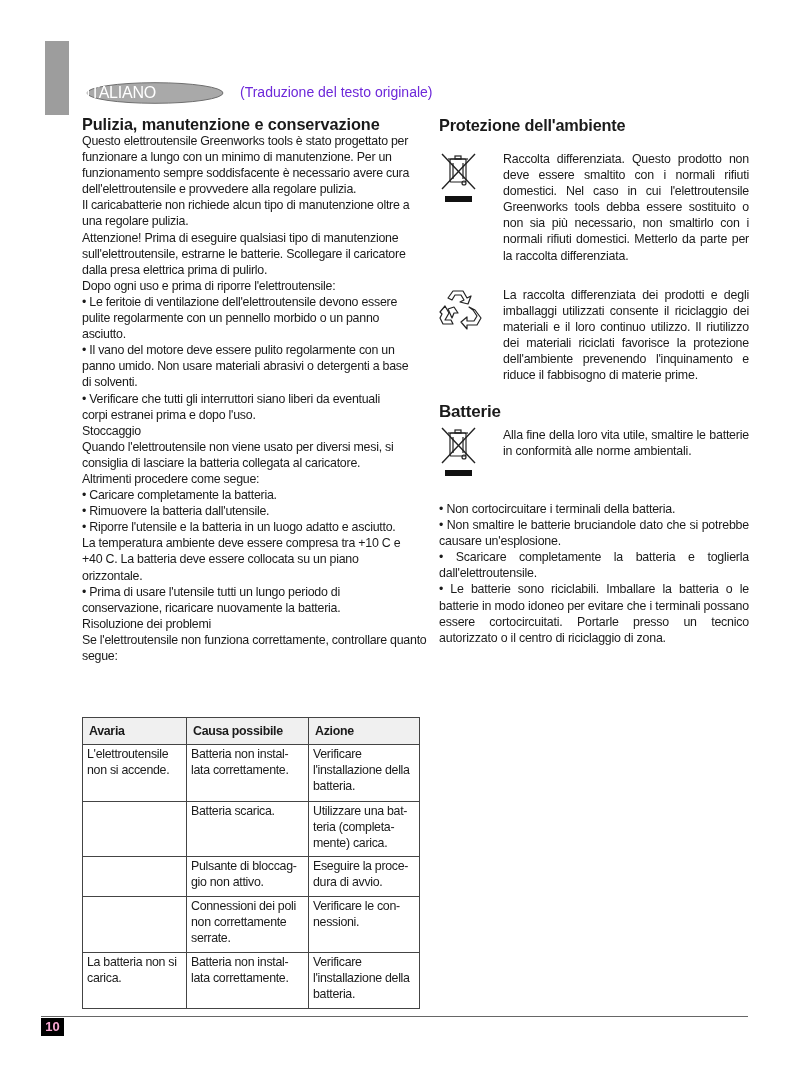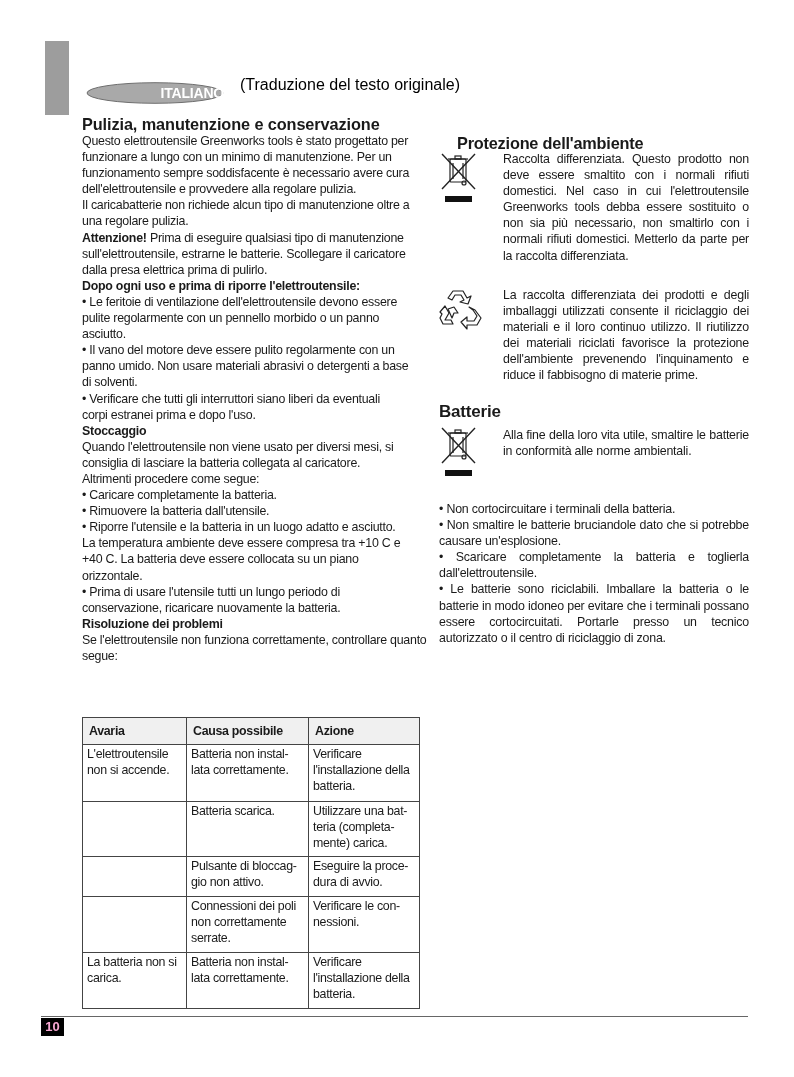--- a/index.html
+++ b/index.html
@@ -3,37 +3,37 @@
 <meta charset="utf-8">
 <style>
   html, body { margin: 0; padding: 0; background: #ffffff; }
   body { width: 794px; height: 1077px; position: relative; overflow: hidden;
          font-family: "Liberation Sans", sans-serif; color: #1a1a1a; }
   .abs { position: absolute; }
   .side-tab { left: 45px; top: 41px; width: 24px; height: 74px; background: #9d9d9d; }
   .lang-pill { left: 86px; top: 82px; width: 138px; height: 22px; }
   .lang-pill svg { position: absolute; left: 0; top: 0; }
   .lang-pill span { position: absolute; left: 0; top: 0; width: 138px; height: 22px; line-height: 22px;
-       text-align: right; color: #fff; font-size: 14px; letter-spacing: -0.2px; font-weight: bold; }
-  .lang-sub { left: 240px; top: 76px; font-size: 16px; color: #000000; }
+       text-align: left; color: #fff; font-size: 16px; letter-spacing: -0.2px; }
+  .lang-sub { left: 240px; top: 84px; font-size: 14px; color: #6d28d9; }
 
   .col-left { left: 82px; top: 115px; width: 345px; font-size: 12.4px; line-height: 16.1px; letter-spacing: -0.25px; }
   .col-left p { margin: 0; }
   .h1 { font-size: 16.3px; font-weight: bold; line-height: 18px; letter-spacing: -0.1px; margin: 0; }
-  .b { font-weight: bold; }
+  .b { font-weight: normal; }
 
   table.trouble { position: absolute; left: 82px; top: 717px; border-collapse: collapse; font-size: 12.4px; line-height: 16.1px; letter-spacing: -0.3px; }
   table.trouble th, table.trouble td { border: 1px solid #444; vertical-align: top; text-align: left; padding: 1px 4px 1px 4px; }
   table.trouble th { background: #f0f0f0; font-weight: bold; height: 24px; vertical-align: middle; padding-left: 6px; }
   table.trouble td.c1 { width: 95px; }
   table.trouble td.c2 { width: 113px; }
   table.trouble td.c3 { width: 102px; }
 
   .col-right { left: 439px; top: 115px; width: 310px; font-size: 12.4px; line-height: 16.1px; letter-spacing: -0.2px; }
-  .h2 { font-size: 16.3px; font-weight: bold; margin: 18px; line-height: 20px; }
+  .h2 { font-size: 16.3px; font-weight: bold; margin: 0; line-height: 20px; }
   .icon-row { position: absolute; left: 0; }
   .icon-box { position: absolute; left: 0; top: 0; width: 40px; }
   .icon-text { position: absolute; left: 64px; width: 246px; text-align: justify; }
   .bat-title { position: absolute; left: 0; font-weight: bold; font-size: 17px; }
   .bullets { position: absolute; left: 0; top: 386px; width: 310px; text-align: justify; }
   .bullets p { margin: 0; }
 
   .footer-line { left: 41px; top: 1016px; width: 707px; height: 1px; background: #666; }
   .page-num { left: 41px; top: 1018px; width: 23px; height: 18px; background: #000; color: #f9a8d4;
               font-weight: bold; font-size: 13px; line-height: 18px; text-align: center; }

